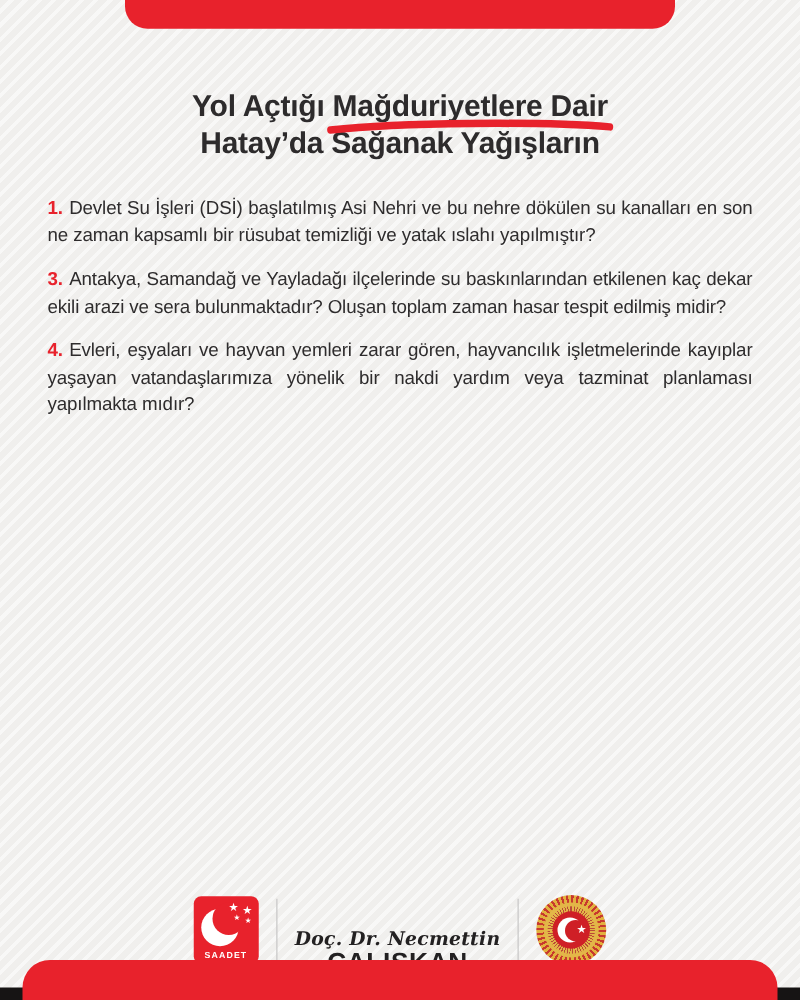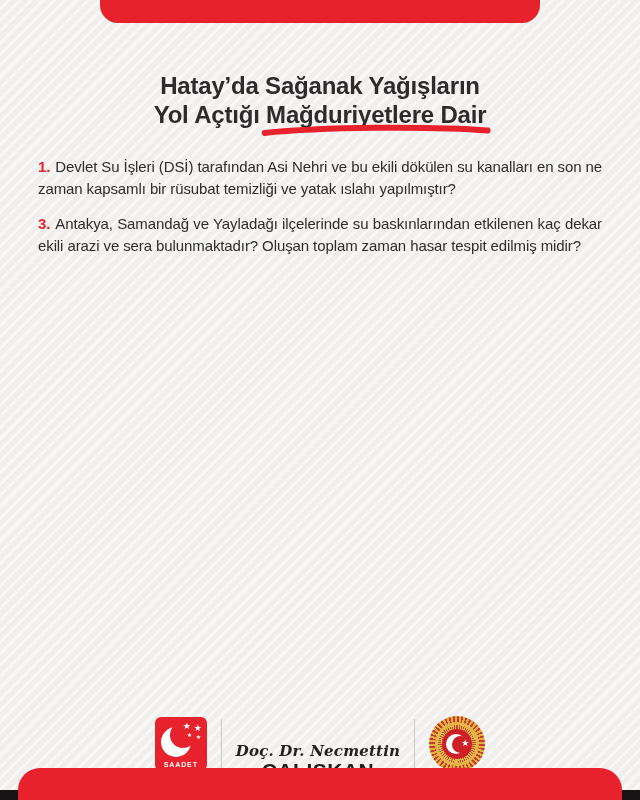--- a/index.html
+++ b/index.html
@@ -114,29 +114,30 @@
     position:absolute; left:18px; right:18px; bottom:0; height:32px;
     background:#e8222c; border-radius:22px 22px 0 0;
   }
 </style>
 </head>
 <body>
 
 <div class="top-bar"></div>
 
 <div class="title">
-  <div>Hatay’da Sağanak Yağışların</div>
   <div><span>Yol Açtığı </span><span class="underlined"><span>Mağduriyetlere Dair</span><svg class="scribble" viewBox="0 0 270 13" preserveAspectRatio="none">
           <path d="M5 9 C 70 3 200 2 265 6.5" fill="none" stroke="#e8222c" stroke-width="6" stroke-linecap="round"></path>
         </svg></span></div>
+  <div>Hatay’da Sağanak Yağışların</div>
 </div>
 
 <div class="questions">
-  <p><span class="qnum">1.</span><span>Devlet Su İşleri (DSİ) tarafından Asi Nehri ve bu ekili dökülen su kanalları en son ne zaman kapsamlı bir rüsubat temizliği ve yatak ıslahı yapılmıştır?</span></p>
+  <p><span class="qnum">1.</span><span>Devlet Su İşleri (DSİ) başlatılmış Asi Nehri ve bu nehre dökülen su kanalları en son ne zaman kapsamlı bir rüsubat temizliği ve yatak ıslahı yapılmıştır?</span></p>
   <p><span class="qnum">3.</span><span>Antakya, Samandağ ve Yayladağı ilçelerinde su baskınlarından etkilenen kaç dekar ekili arazi ve sera bulunmaktadır? Oluşan toplam zaman hasar tespit edilmiş midir?</span></p>
+  <p><span class="qnum">4.</span><span>Evleri, eşyaları ve hayvan yemleri zarar gören, hayvancılık işletmelerinde kayıplar yaşayan vatandaşlarımıza yönelik bir nakdi yardım veya tazminat planlaması yapılmakta mıdır?</span></p>
 </div>
 
 <div class="footer">
   <div class="saadet">
     <div class="s-crescent"></div>
     <span class="s-star s1">★</span>
     <span class="s-star s2">★</span>
     <span class="s-star s3">★</span>
     <span class="s-star s4">★</span>
     <div class="s-label">SAADET</div>

